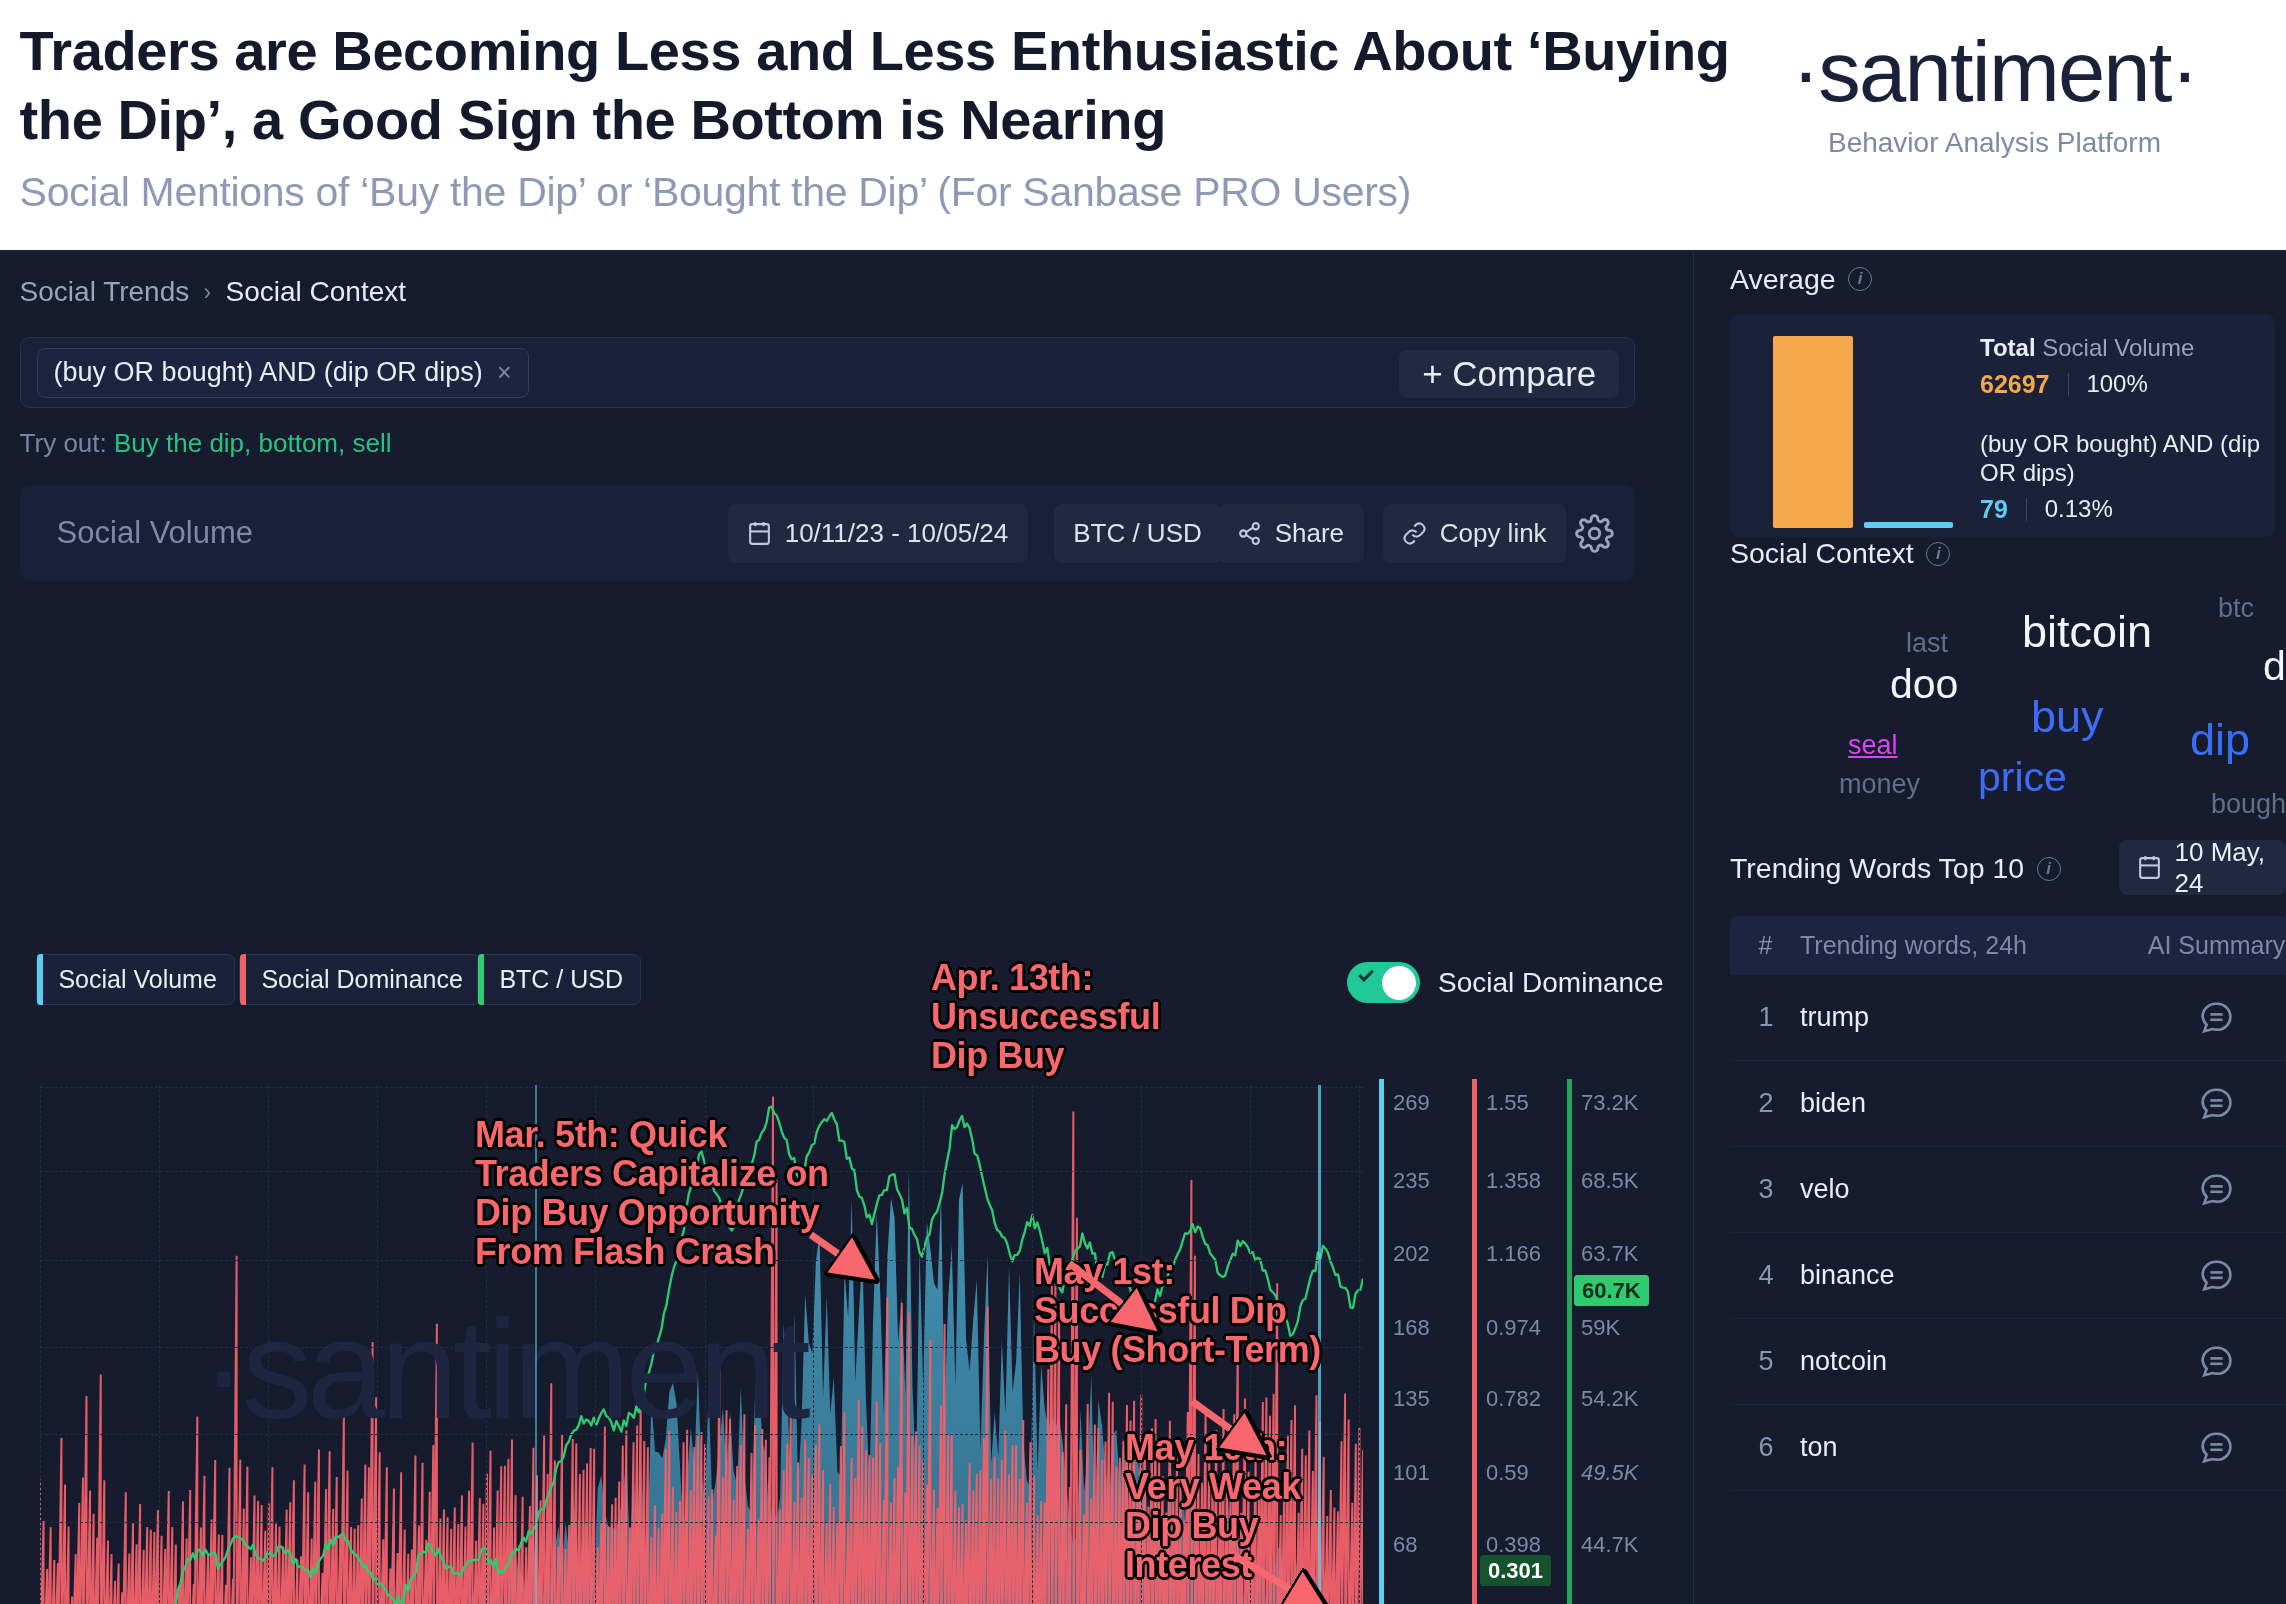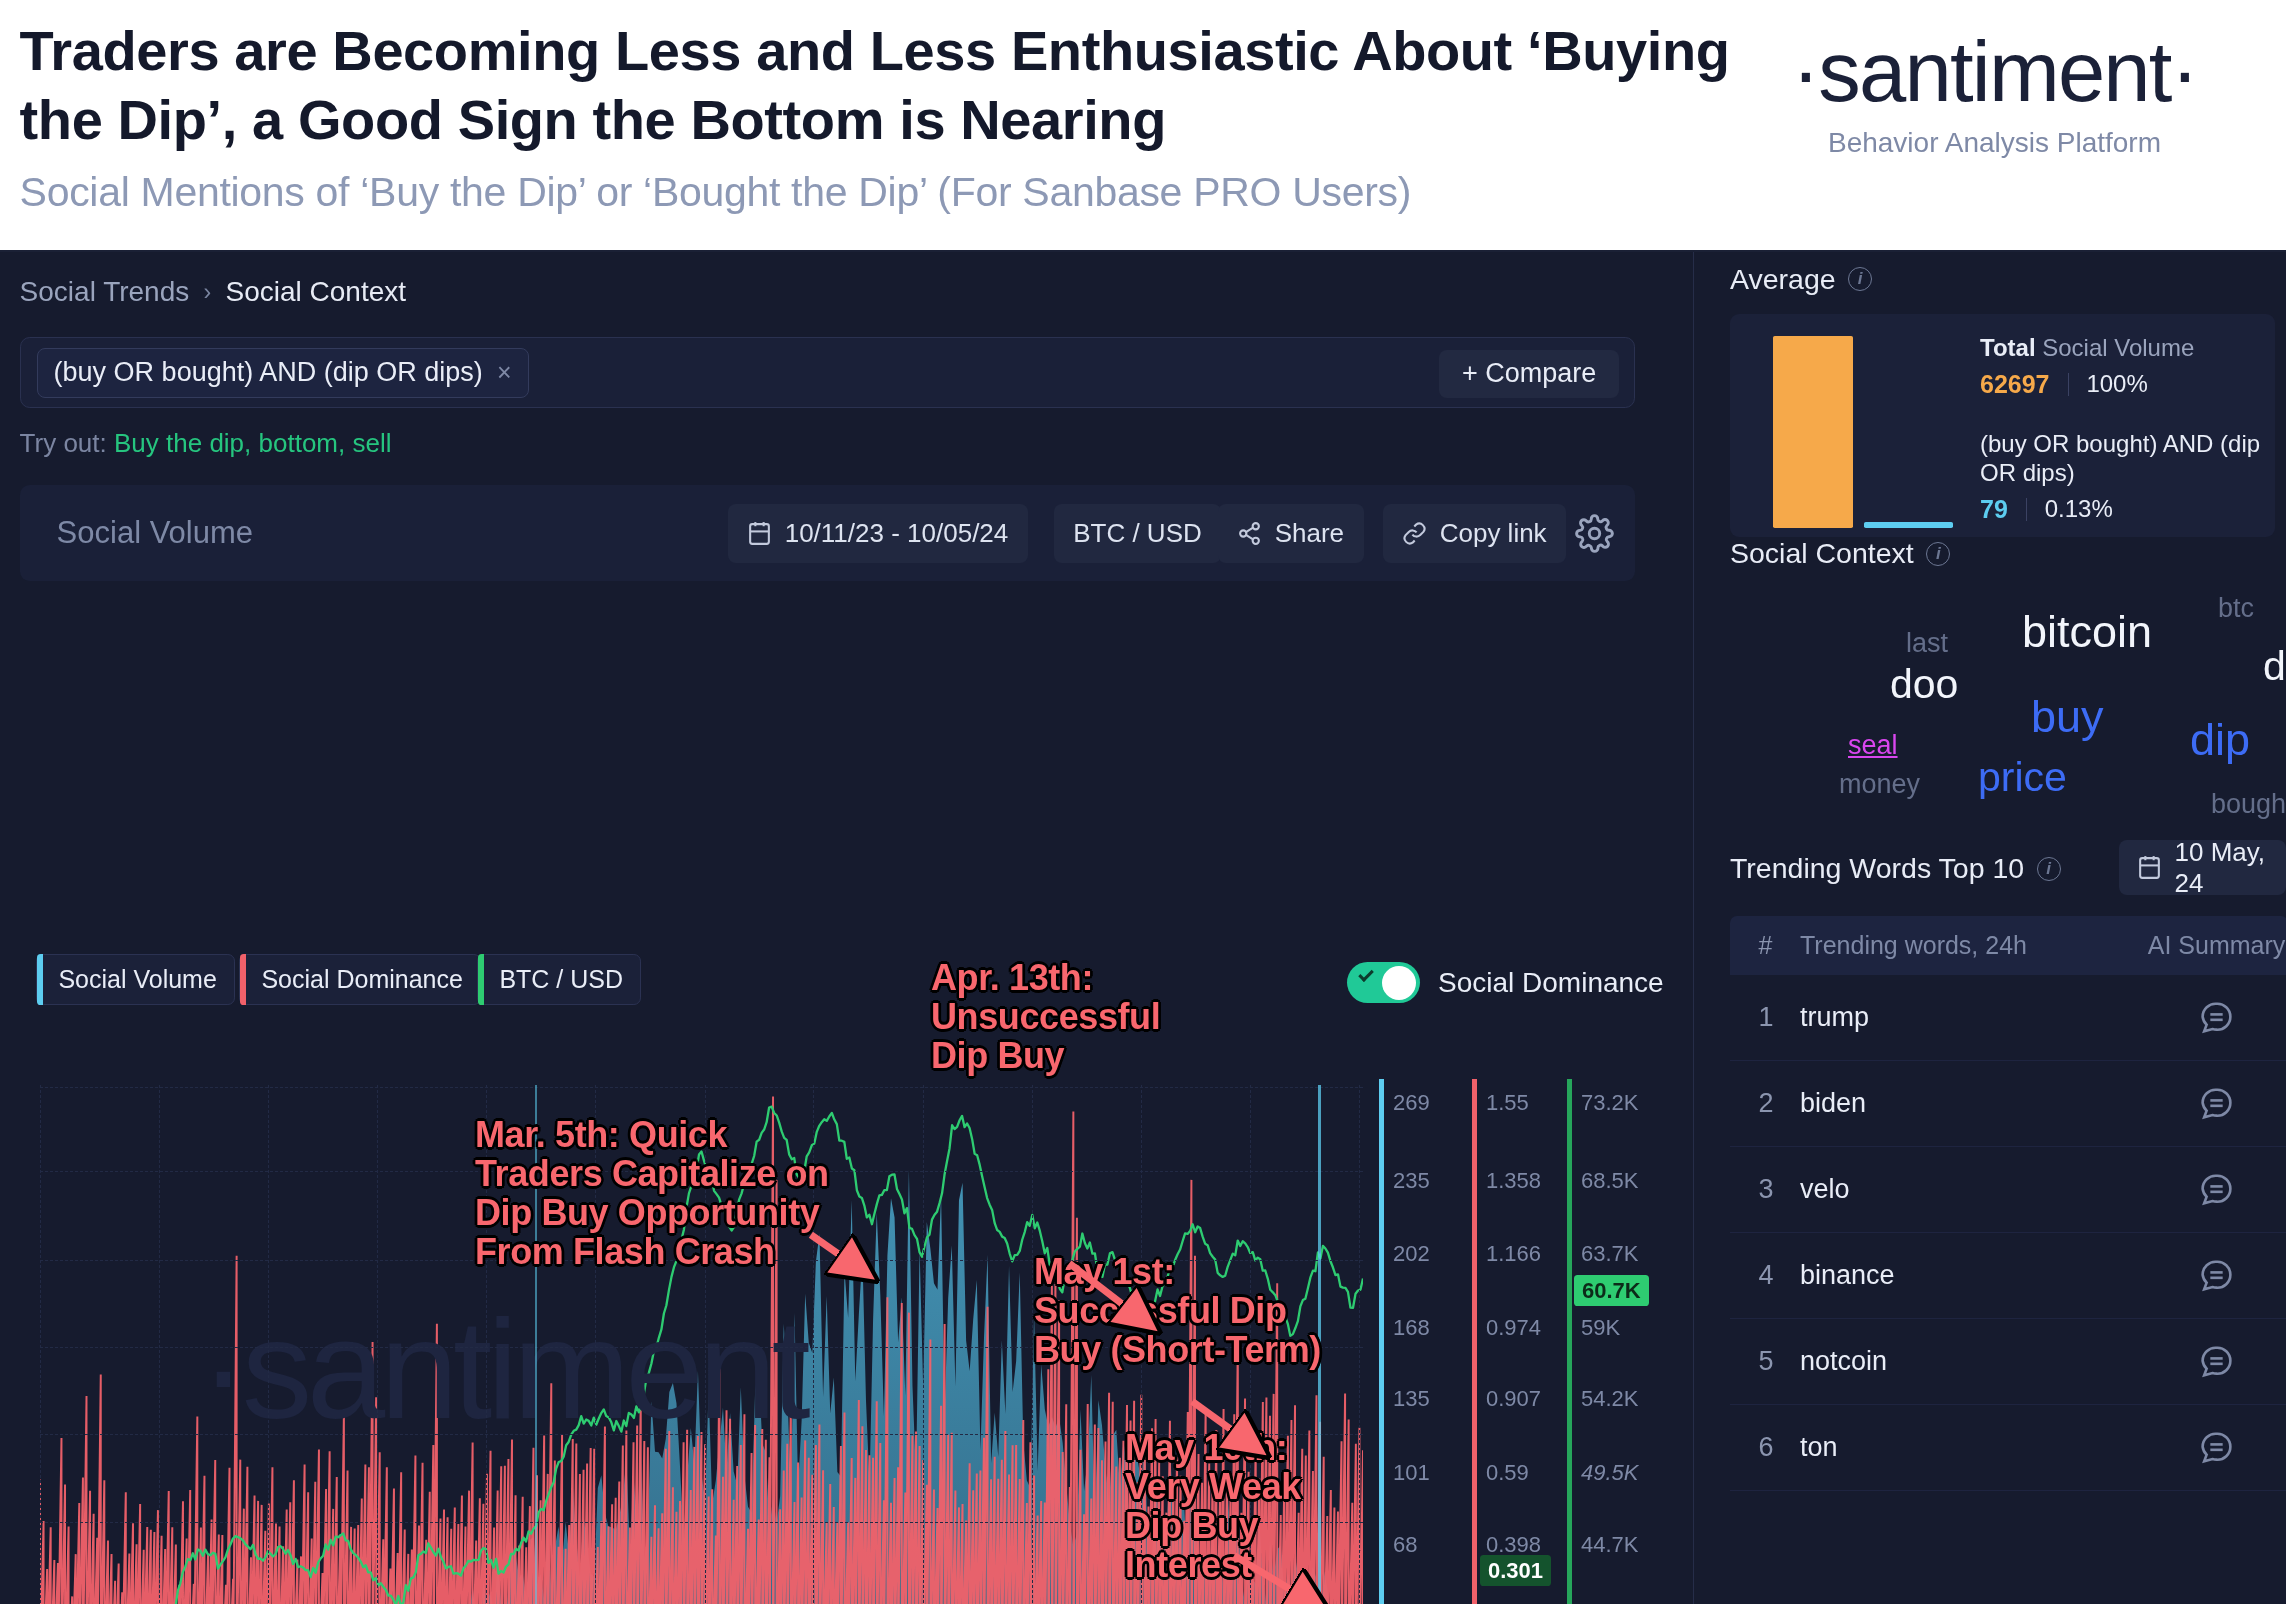--- a/index.html
+++ b/index.html
@@ -64,21 +64,21 @@
     position: absolute; left: 16px; top: 9.8px; height: 50px;
     border: 0.9px solid #333b5c; border-radius: 8px;
     display: flex; align-items: center; gap: 14.3px; padding: 0 16px;
     background: #1d2440;
   }
   #chip .chip-label { font-size: 27px; color: #e9edf7; }
   #chip .chip-x { font-size: 25px; color: #7e88a5; cursor: pointer; }
   #compare-btn {
     position: absolute; right: 14.3px; top: 11.6px; height: 48px;
     padding: 0 23px; border-radius: 8px; background: #222941;
-    display: flex; align-items: center; font-size: 27px; color: #e9edf7;
+    display: flex; align-items: center; font-size: 35px; color: #e9edf7;
   }
 
   #tryout {
     position: absolute; left: 19.6px; top: 176px;
     font-size: 26px; color: #7b85a1;
   }
   #tryout b { color: #26c57f; font-weight: 400; }
 
   
   #chart-toolbar {
@@ -433,21 +433,21 @@
         <div style="top: 236px;">168</div>
         <div style="top: 307px;">135</div>
         <div style="top: 381px;">101</div>
         <div style="top: 453px;">68</div>
       </div>
     <div class="ticks" id="ticks-sd">
         <div style="top: 10.7px;">1.55</div>
         <div style="top: 89px;">1.358</div>
         <div style="top: 162px;">1.166</div>
         <div style="top: 236px;">0.974</div>
-        <div style="top: 307px;">0.907</div>
+        <div style="top: 307px;">0.782</div>
         <div style="top: 381px;">0.59</div>
         <div style="top: 453px;">0.398</div>
       </div>
     <div class="ticks" id="ticks-bp">
         <div style="top: 10.7px;">73.2K</div>
         <div style="top: 89px;">68.5K</div>
         <div style="top: 162px;">63.7K</div>
         <div style="top: 236px;">59K</div>
         <div style="top: 307px;">54.2K</div>
         <div style="top: 381px; font-style: italic;">49.5K</div>

